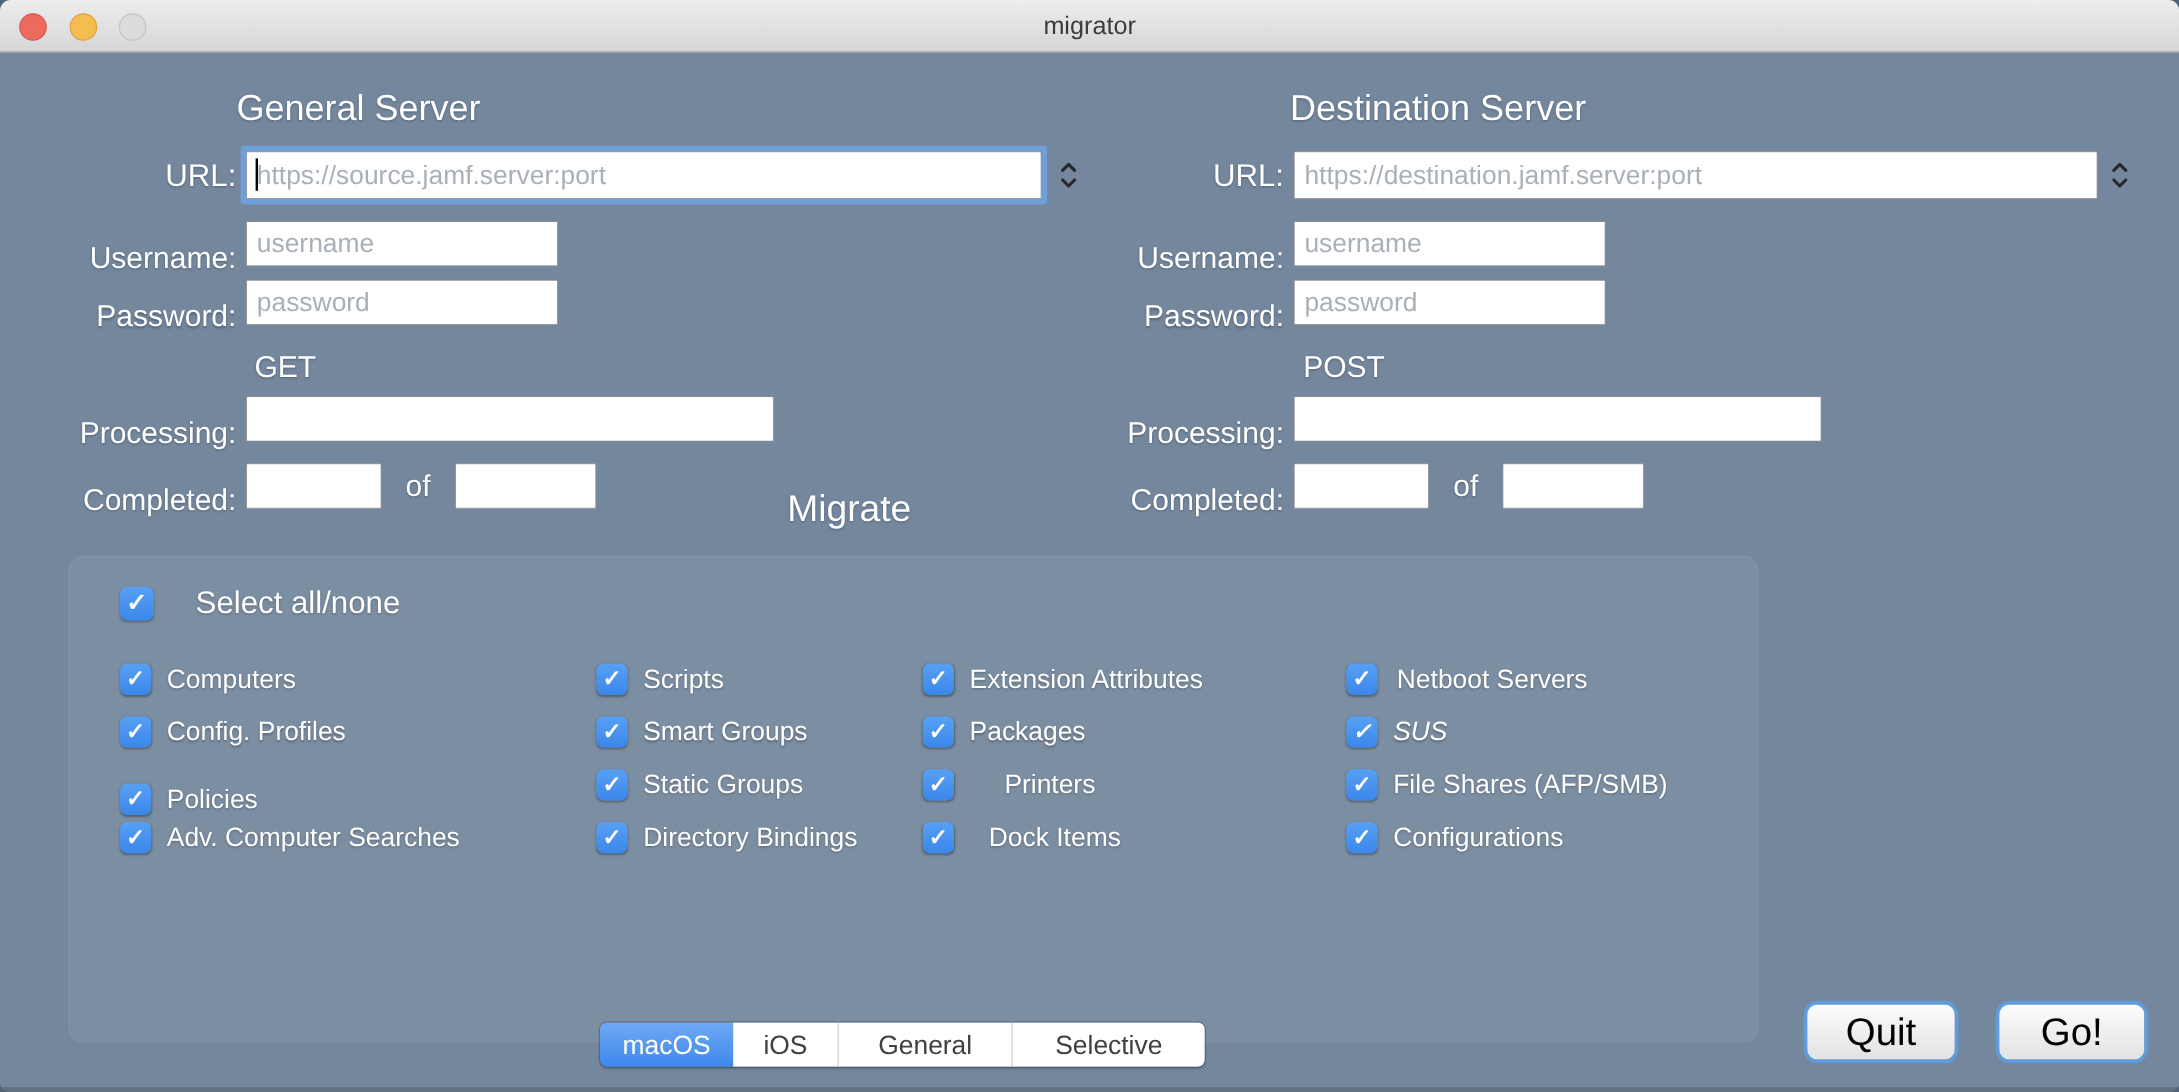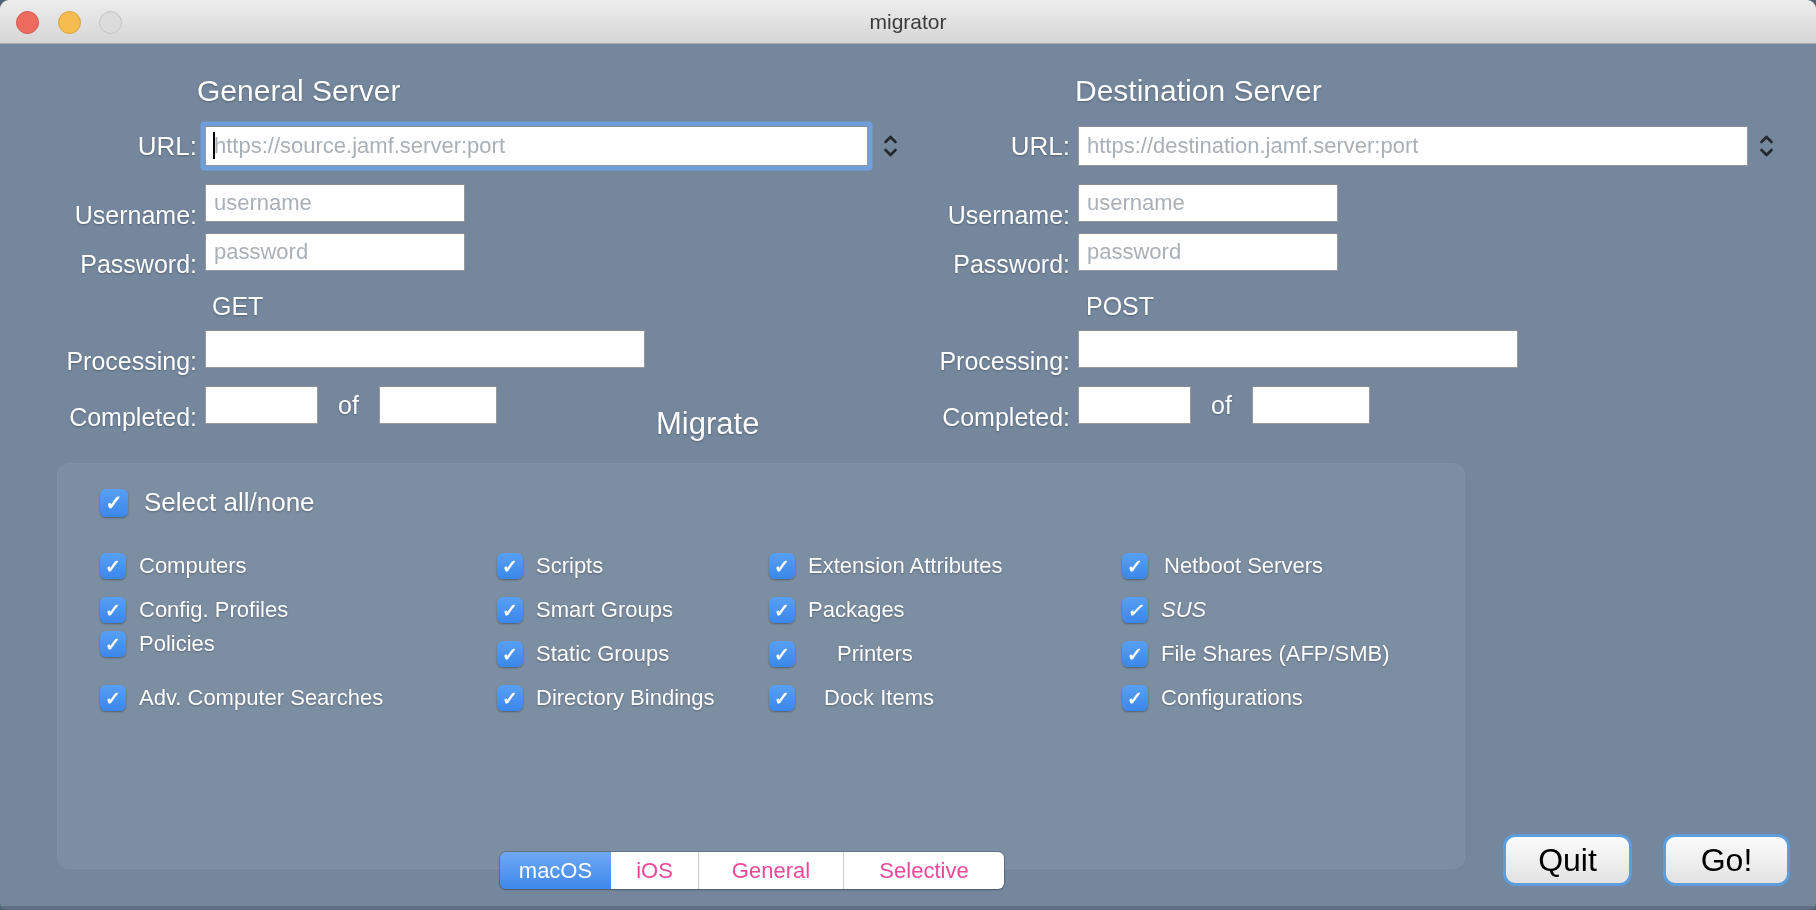--- a/index.html
+++ b/index.html
@@ -61,29 +61,29 @@
     box-shadow:0 1px 2px rgba(0,0,0,0.35);cursor:pointer;
   }
   .checkbox.checked::after{
     content:"✓";position:absolute;left:0;top:0;width:100%;height:100%;
     display:flex;align-items:center;justify-content:center;
     color:#FFF;font-size:19px;font-weight:700;
   }
   .checkbox.big{width:28px;height:28px;}
   .checkbox.big.checked::after{font-size:21px;}
   .checkitem .clabel{font-size:22px;}
-  .checkitem .clabel.big{font-size:26px;}
+  .checkitem .clabel.big{font-size:26px;margin-left:19px;}
   
   .segmented{
     position:absolute;left:500px;top:852px;height:37px;display:flex;
     border-radius:6px;overflow:hidden;box-shadow:0 0 0 1px rgba(0,0,0,0.18),0 1px 2px rgba(0,0,0,0.2);
   }
   .seg{
     height:100%;display:flex;align-items:center;justify-content:center;
-    background:#FFF;color:#ec4899;font-size:22px;cursor:pointer;flex:none;
+    background:#FFF;color:#404040;font-size:22px;cursor:pointer;flex:none;
     border-right:1px solid #C9CDD1;
   }
   .seg:last-child{border-right:none;}
   .seg.selected{
     background:linear-gradient(#6FA9F4,#3E88EC);color:#FFF;border-right:none;
   }
   
   .pushbtn{
     position:absolute;height:52px;border-radius:12px;
     border:3.5px solid #5E9CDC;
@@ -220,21 +220,21 @@
     </div>
 
     <div class="checkitem" style="left:43px;top:90px;">
       <div class="checkbox checked"></div>
       <div class="clabel wlabel">Computers</div>
     </div>
     <div class="checkitem" style="left:43px;top:134px;">
       <div class="checkbox checked"></div>
       <div class="clabel wlabel">Config. Profiles</div>
     </div>
-    <div class="checkitem" style="left:43px;top:168px;">
+    <div class="checkitem" style="left:43px;top:190px;">
       <div class="checkbox checked"></div>
       <div class="clabel wlabel">Policies</div>
     </div>
     <div class="checkitem" style="left:43px;top:222px;">
       <div class="checkbox checked"></div>
       <div class="clabel wlabel">Adv. Computer Searches</div>
     </div>
 
     <div class="checkitem" style="left:440px;top:90px;">
       <div class="checkbox checked"></div>

